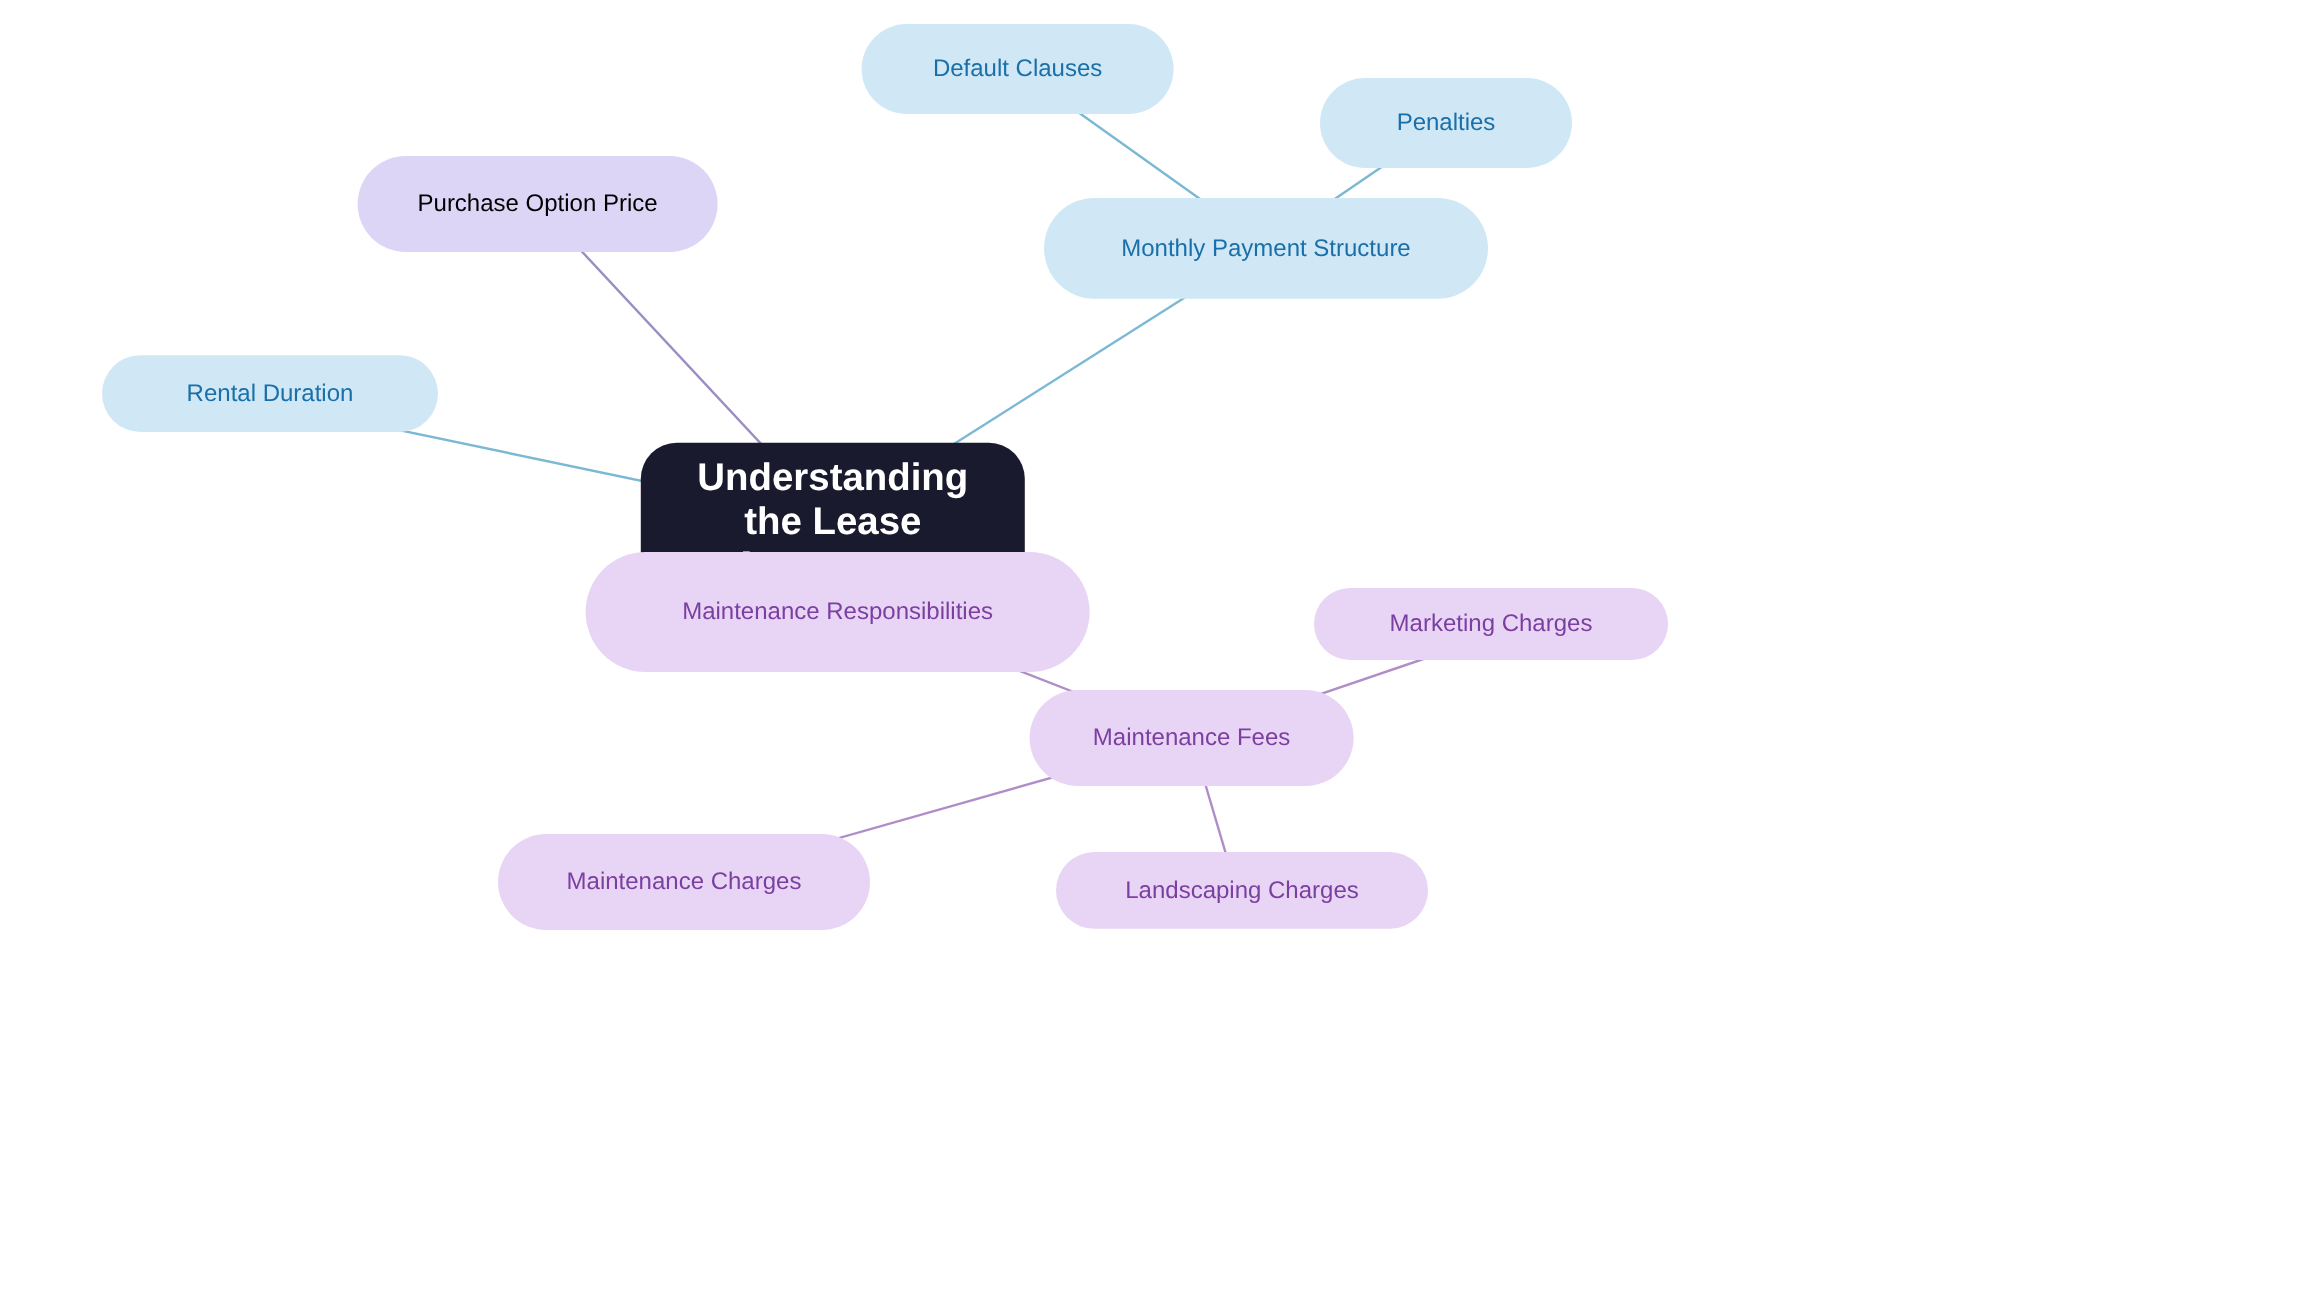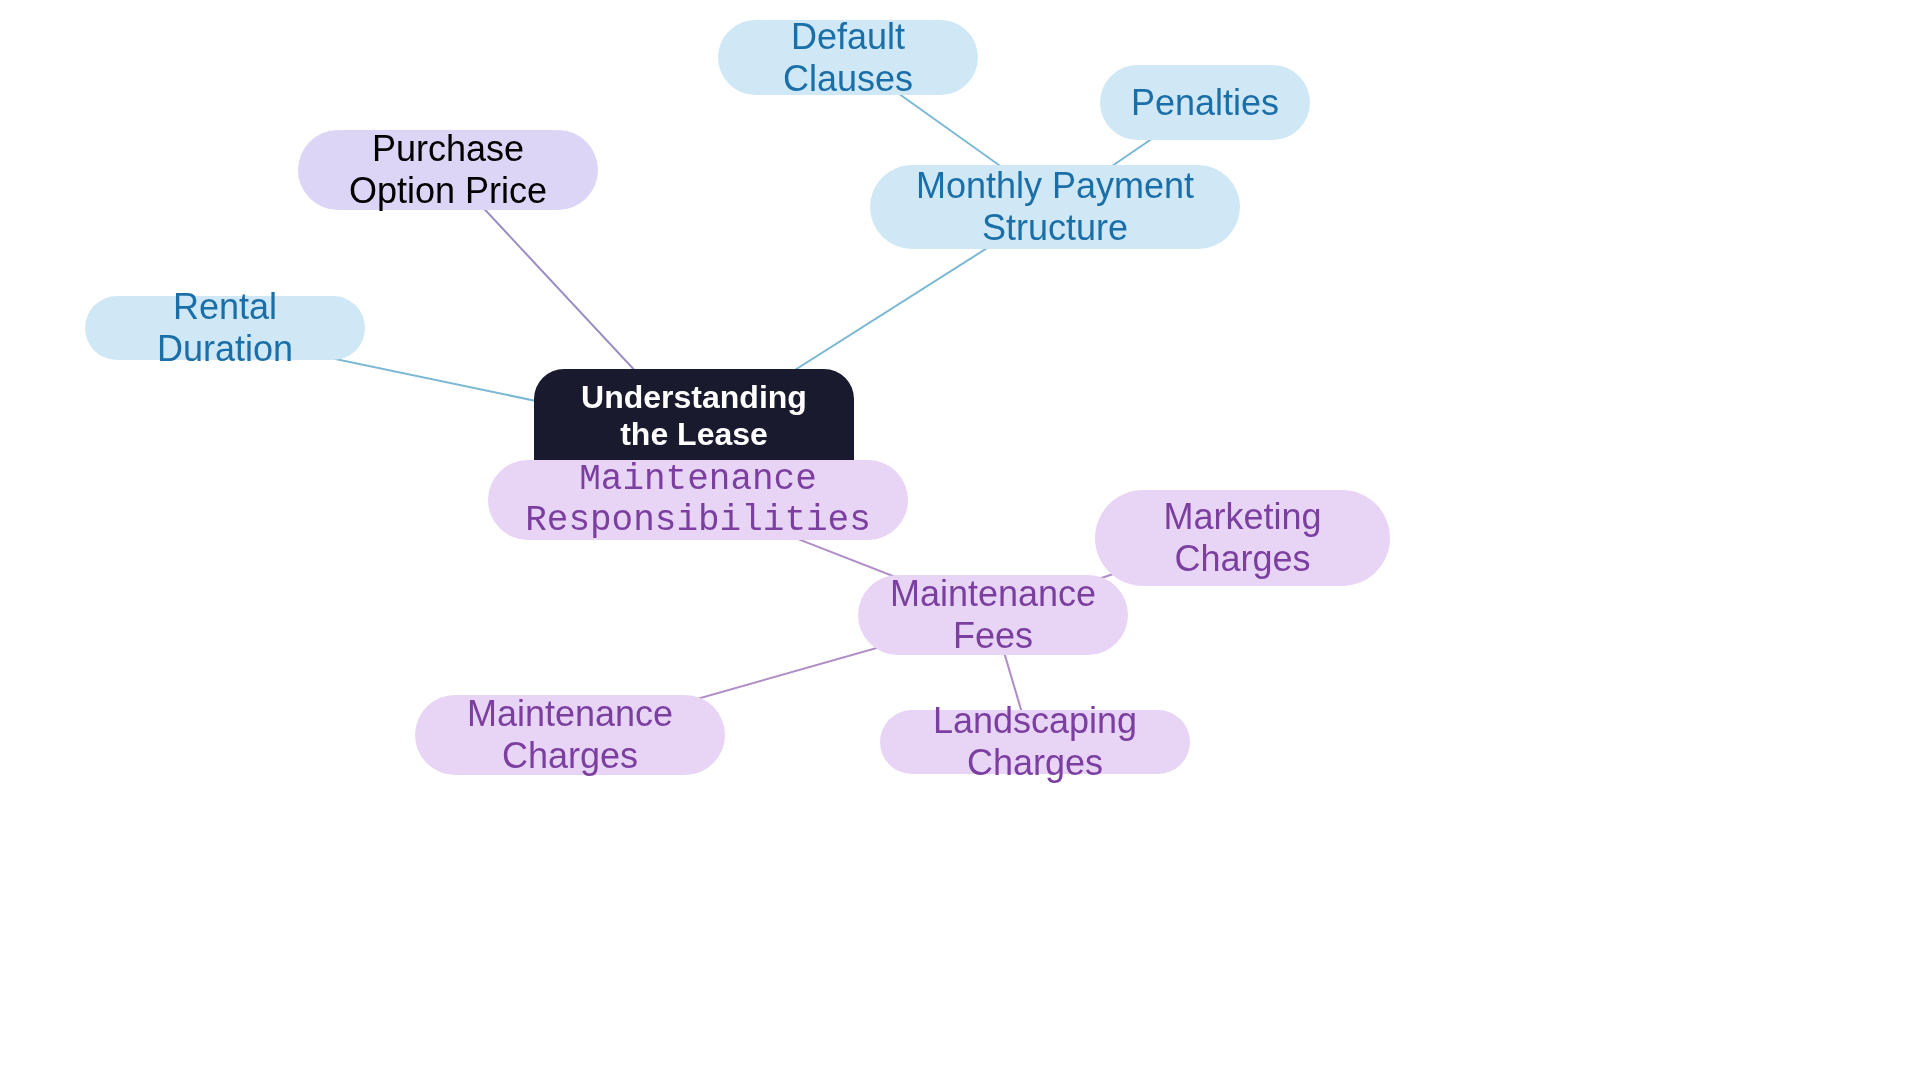--- a/index.html
+++ b/index.html
@@ -22,21 +22,21 @@
       pointer-events: none;
     }
 
     .node {
       position: absolute;
       border-radius: 50px;
       display: flex;
       align-items: center;
       justify-content: center;
       text-align: center;
-      font-size: 36px;
+      font-size: 20px;
       font-weight: 500;
       padding: 18px 36px;
       cursor: default;
     }
 
     .node-center {
       background: #1a1a2e;
       color: #ffffff;
       font-size: 32px;
       font-weight: 600;
@@ -84,21 +84,21 @@
 <div class="node node-blue" style="left: 85px; top: 296px; width: 280px; height: 64px;">Rental Duration</div>
 
 <div class="node node-lavender" style="left: 298px; top: 130px; width: 300px; height: 80px;">Purchase Option Price</div>
 
 <div class="node node-blue" style="left: 718px; top: 20px; width: 260px; height: 75px;">Default Clauses</div>
 
 <div class="node node-blue" style="left: 1100px; top: 65px; width: 210px; height: 75px;">Penalties</div>
 
 <div class="node node-blue" style="left: 870px; top: 165px; width: 370px; height: 84px;">Monthly Payment Structure</div>
 
-<div class="node node-purple" style="left: 488px; top: 460px; width: 420px; height: 80px; font-family: Liberation Mono, monospace;">Maintenance Responsibilities</div>
+<div class="node node-purple" style="left: 488px; top: 460px; width: 420px; height: 100px;">Maintenance Responsibilities</div>
 
-<div class="node node-purple" style="left: 1095px; top: 490px; width: 295px; height: 96px;">Marketing Charges</div>
+<div class="node node-purple" style="left: 1095px; top: 490px; width: 295px; height: 60px;">Marketing Charges</div>
 
 <div class="node node-purple" style="left: 858px; top: 575px; width: 270px; height: 80px;">Maintenance Fees</div>
 
 <div class="node node-purple" style="left: 415px; top: 695px; width: 310px; height: 80px;">Maintenance Charges</div>
 
 <div class="node node-purple" style="left: 880px; top: 710px; width: 310px; height: 64px;">Landscaping Charges</div>
 
 </body></html>

